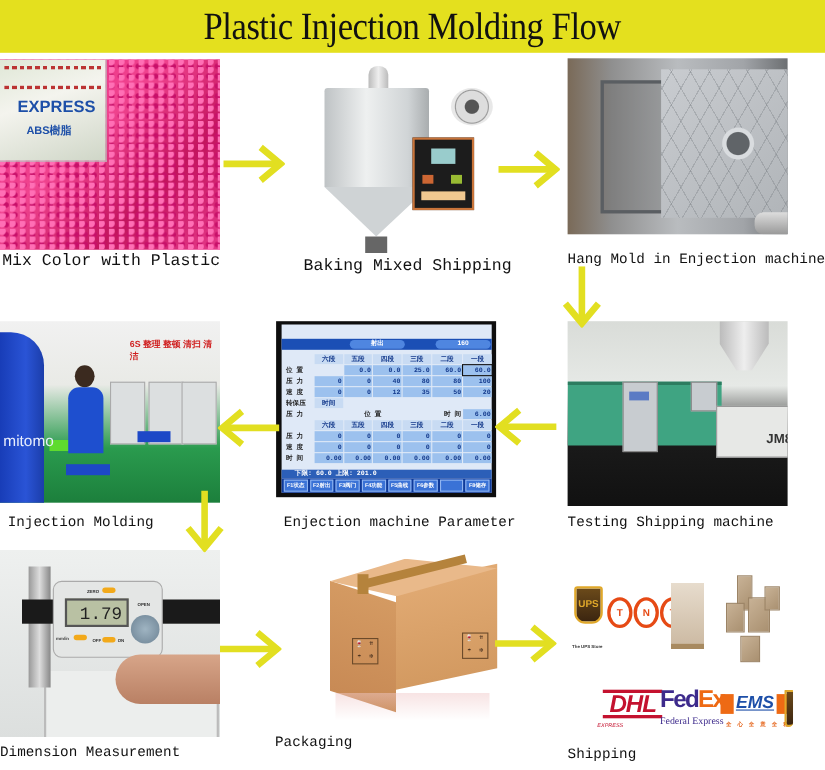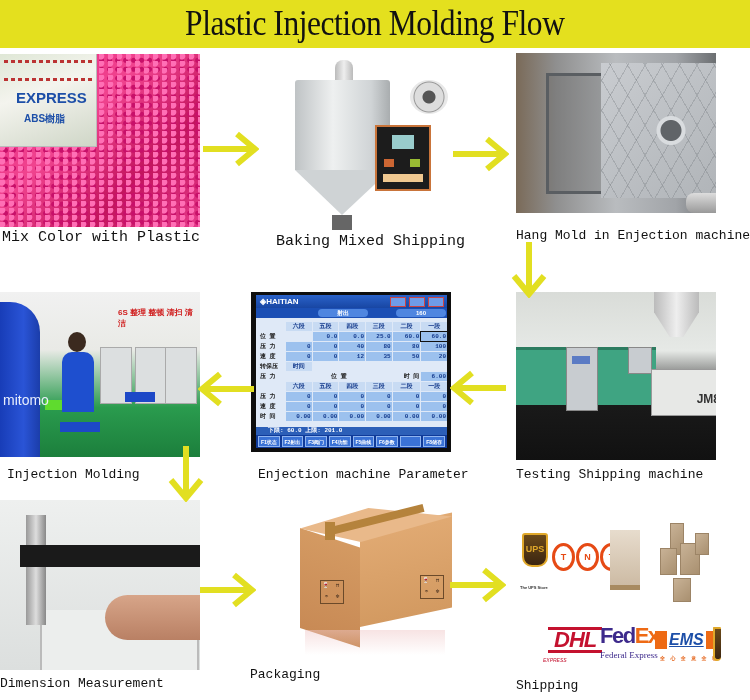--- a/index.html
+++ b/index.html
@@ -193,28 +193,20 @@
     </div>
   <div class="ctrl2"></div>
   <div class="white">
       <span>JM8</span>
     </div>
 </div>
 <div class="caption" style="left:516px;top:467px;">Testing Shipping machine</div>
 
 <div class="photo hmi" style="left:251px;top:292px;width:200px;height:160px;">
   <div class="screen">
-    <div class="titlebar">
-      <span>◈HAITIAN</span>
-      <span class="btns">
-          <i></i>
-          <i></i>
-          <i></i>
-        </span>
-    </div>
     <div class="subbar">
       <span class="pill" style="left:62px;width:50px;">射出</span>
       <span class="pill" style="left:140px;width:50px;">160</span>
     </div>
     <table>
       <tbody>
           <tr>
         <td class="lab"></td>
         <td class="hdr">六段</td>
         <td class="hdr">五段</td>
@@ -333,20 +325,32 @@
   <div class="blue">
       <span>mitomo</span>
     </div>
 </div>
 <div class="caption" style="left:7px;top:467px;">Injection Molding</div>
 
 <div class="photo caliper" style="left:0;top:500px;width:200px;height:170px;">
   <div class="box"></div>
   <div class="jaw"></div>
   <div class="beam"></div>
+  <div class="body">
+    <span class="ybtn" style="left:44px;top:5px;"></span>
+    <span class="lbl" style="left:30px;top:6px;">ZERO</span>
+    <div class="lcd"><span>1.79</span></div>
+    <span class="lbl" style="left:76px;top:18px;">OPEN</span>
+    <div class="knob"></div>
+    <span class="ybtn" style="left:18px;top:48px;"></span>
+    <span class="ybtn" style="left:44px;top:50px;"></span>
+    <span class="lbl" style="left:2px;top:49px;">mm/in</span>
+    <span class="lbl" style="left:35px;top:51px;">OFF</span>
+    <span class="lbl" style="left:58px;top:51px;">ON</span>
+  </div>
   <div class="finger"></div>
 </div>
 <div class="caption" style="left:0;top:676px;">Dimension Measurement</div>
 
 <div class="photo pkg" style="left:250px;top:500px;width:220px;height:165px;">
   <div class="face-l"></div>
   <div class="face-r"></div>
   <div class="face-t"></div>
   <div class="tape"></div>
   <div class="tape2"></div>

